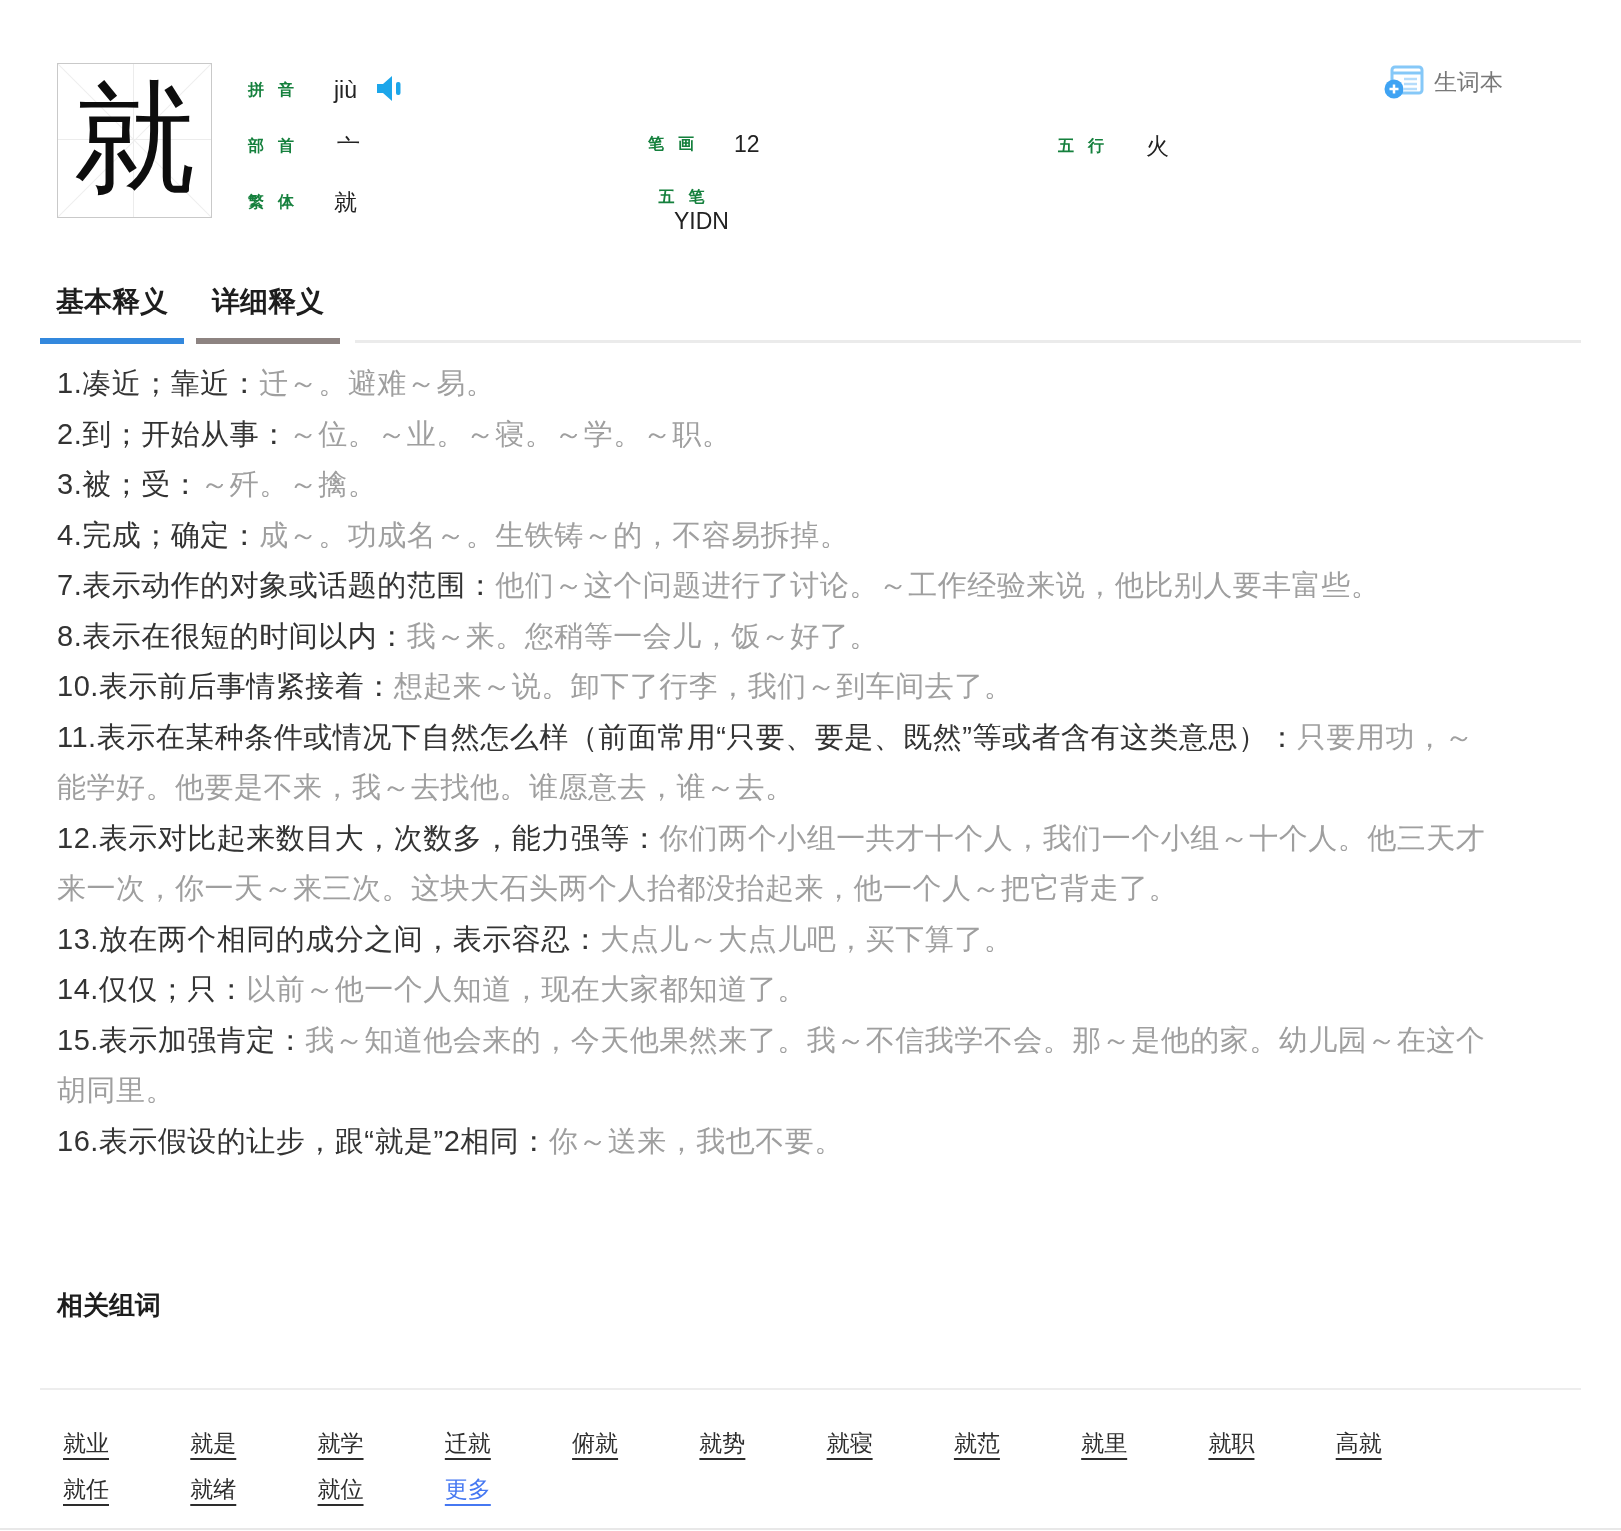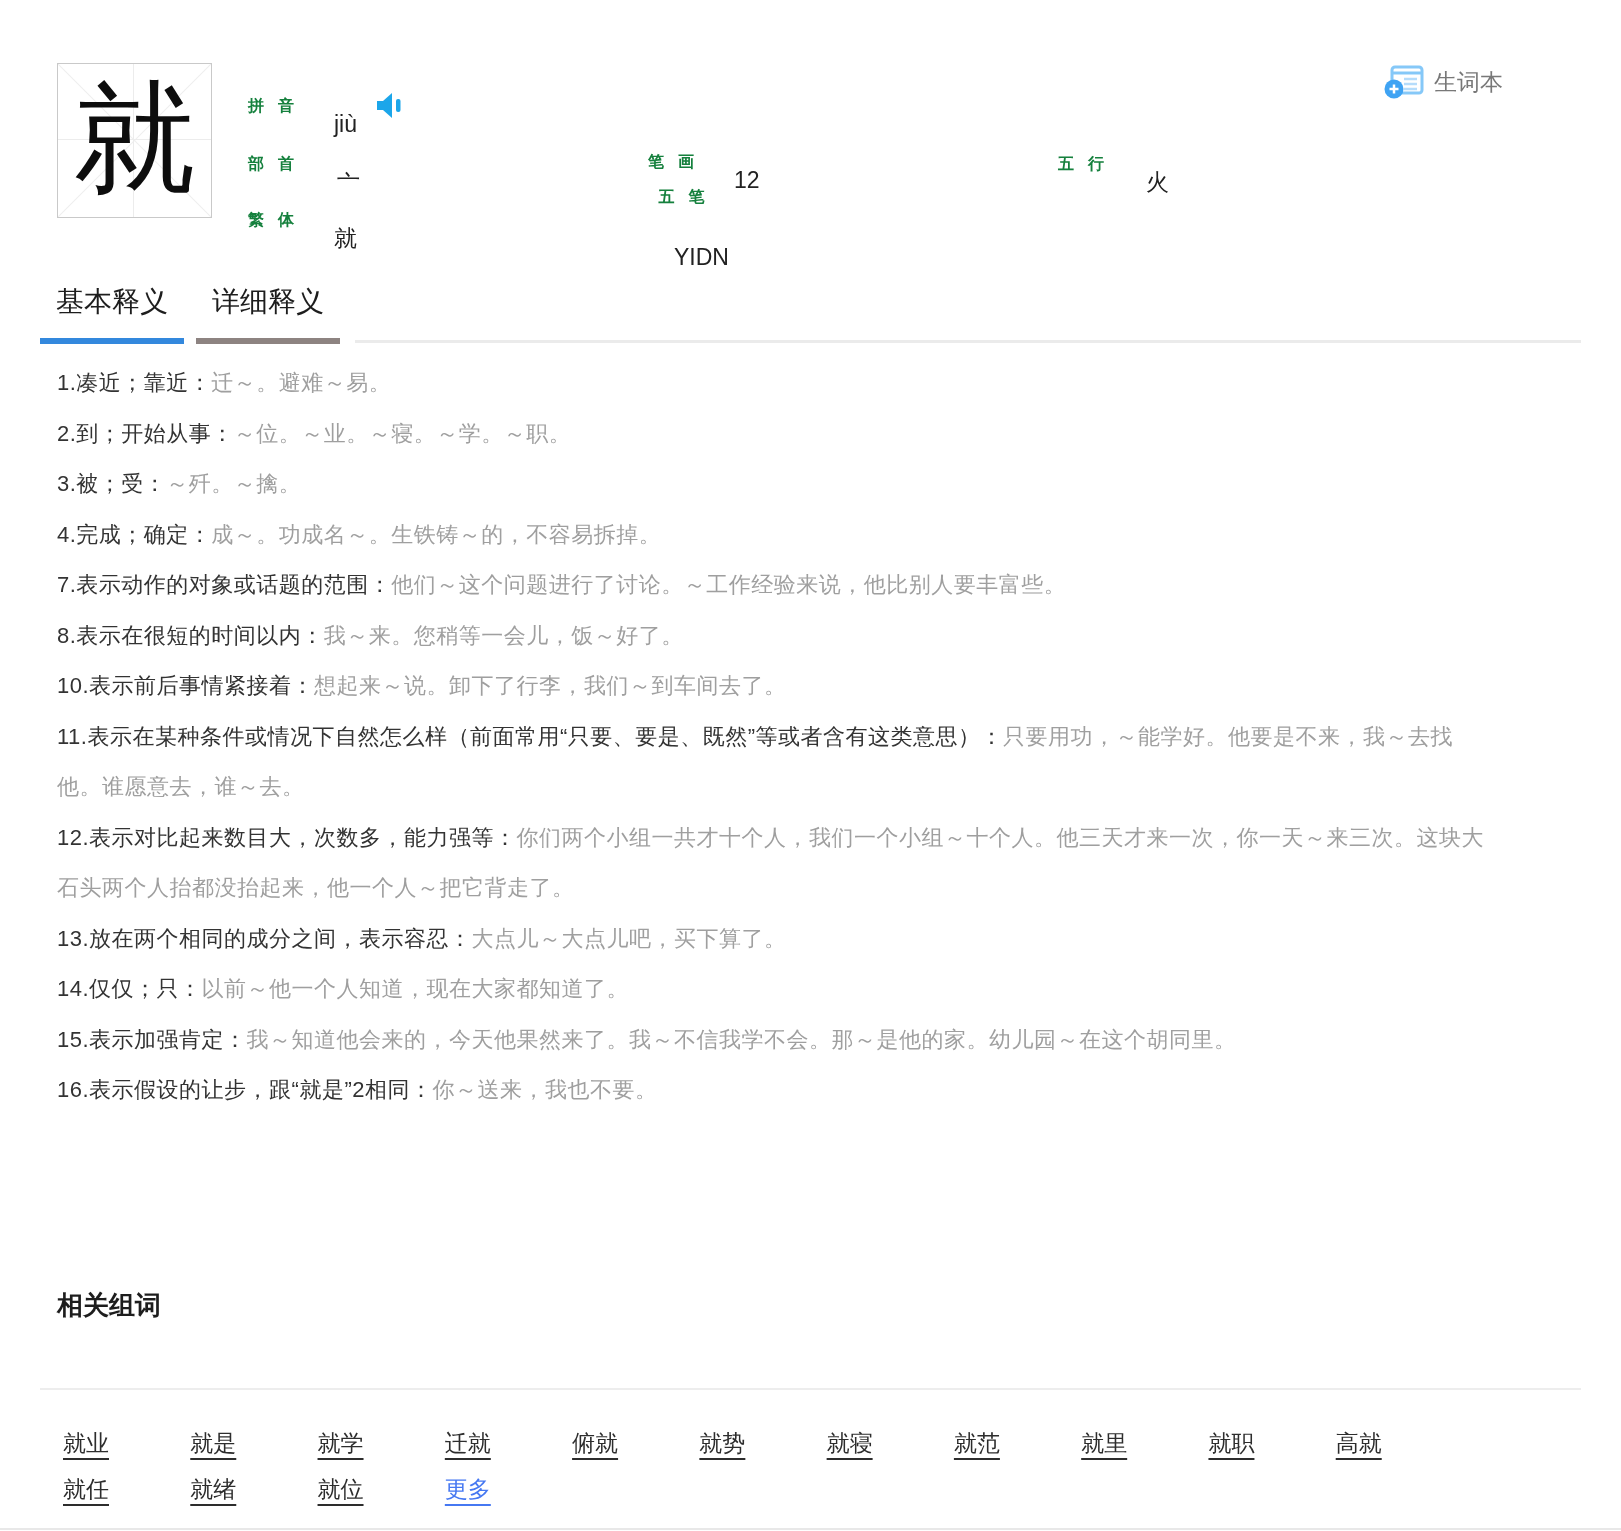--- a/index.html
+++ b/index.html
@@ -24,44 +24,44 @@
     display:flex; align-items:center; justify-content:center;
   }
   .char-glyph {
     font-family:"DejaVu Serif","Liberation Serif",serif;
     font-size:122px; line-height:1; color:#0d0d0d; margin-top:-6px;
   }
   .field { position:absolute; display:flex; align-items:center; }
   .field-label {
     font-size:16px; font-weight:bold; color:#15803d; letter-spacing:14px; white-space:nowrap;
   }
-  .field-value { font-size:23px; color:#222; white-space:nowrap;margin-top:36px; }
+  .field-value { font-size:23px; color:#222; white-space:nowrap; }
   .audio-btn { margin-left:18px; cursor:pointer; display:inline-flex; align-items:center; background:none; border:none; }
 
   .wordbook-btn {
     position:absolute; left:1383px; top:62px;
     display:flex; align-items:center; gap:9px;
     background:none; border:none; cursor:pointer;
   }
   .wordbook-label { font-size:23px; color:#787878; }
 
   
   .tab-bar { position:absolute; left:40px; right:40px; top:283px; display:flex; align-items:flex-end; }
   .tab {
-    font-size:28px; font-weight:normal; color:#1d1d1d;
+    font-size:28px; font-weight:bold; color:#1d1d1d;
     padding:0 16px 17px 16px; border-bottom:6px solid transparent; cursor:pointer; white-space:nowrap;
   }
   .tab.active { border-bottom-color:#3388dd; }
   .tab.inactive { border-bottom-color:#8d8381; margin-left:12px; }
   .tab-filler { flex:1; border-bottom:3px solid #ebebeb; margin-left:15px; margin-bottom:1px; height:0; }
 
   
   .definitions {
     position:absolute; left:57px; top:358px; width:1430px;
-    font-size:22px; line-height:50.5px; letter-spacing:0.5px;
+    font-size:29px; line-height:50.5px; letter-spacing:0.5px;
   }
   .def-item { margin:0; }
   .def-text { color:#333; }
   .def-example { color:#9f9f9f; }
 
   
   .related-heading {
     position:absolute; left:57px; top:1288px;
     font-size:26px; font-weight:bold; color:#1d1d1d;
   }

